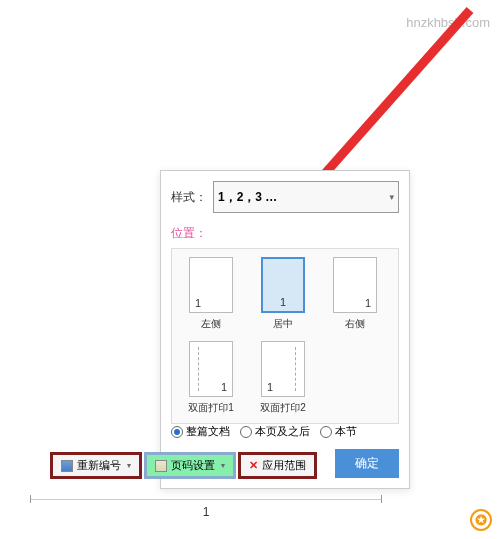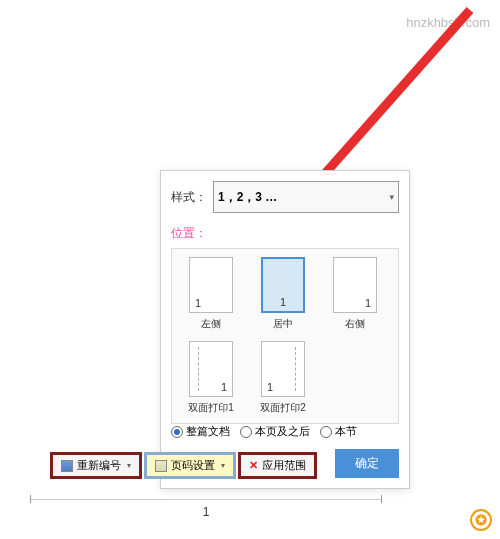--- a/index.html
+++ b/index.html
@@ -125,21 +125,21 @@
       font-size: 11px;
     }
     .toolbar-btn {
       border: 3px solid #7f1d1d;
       background: #f5f5f5;
       padding: 3px 8px;
       display: flex;
       align-items: center;
       gap: 4px;
     }
-    .toolbar-btn.active { background: #fef9c3; border-color: #8aabd0; }
+    .toolbar-btn.active { background: #86efac; border-color: #8aabd0; }
     .toolbar-icon { width: 12px; height: 12px; display: inline-block; }
     .icon-renumber { background: linear-gradient(#6a9edb, #4a7ec0); border: 1px solid #888; }
     .icon-settings { background: linear-gradient(#e8e8d0, #d8d8b0); border: 1px solid #888; }
     .icon-delete { color: #d22; font-weight: bold; }
     .btn-arrow { font-size: 8px; color: #666; margin-left: 2px; }
     
     .doc-edge {
       position: absolute;
       left: 30px;
       top: 475px;

